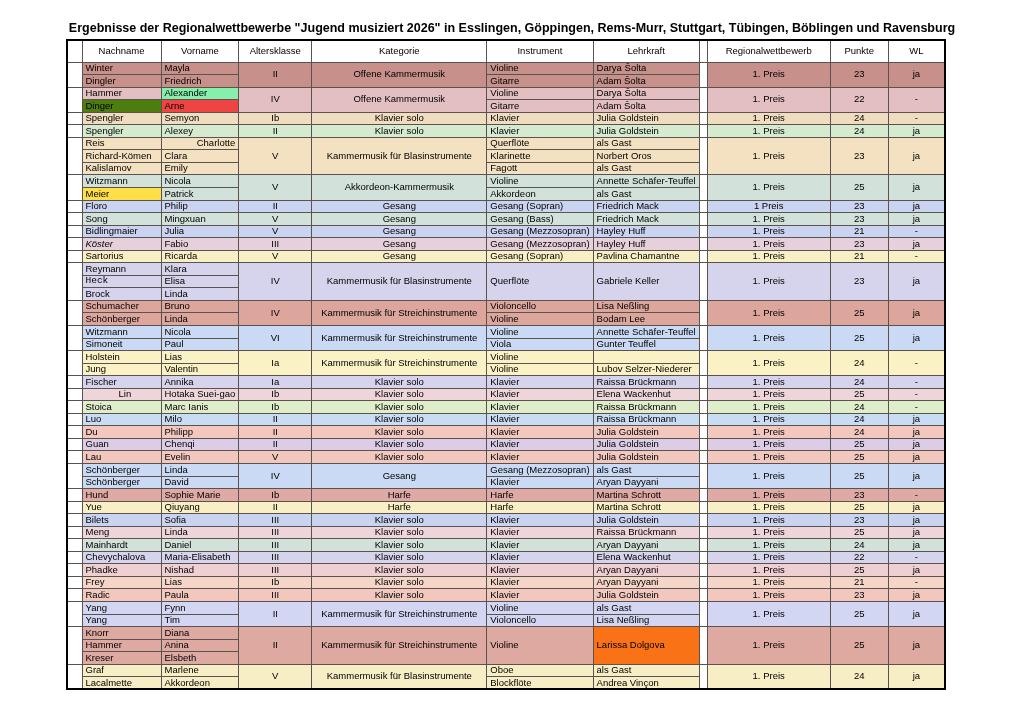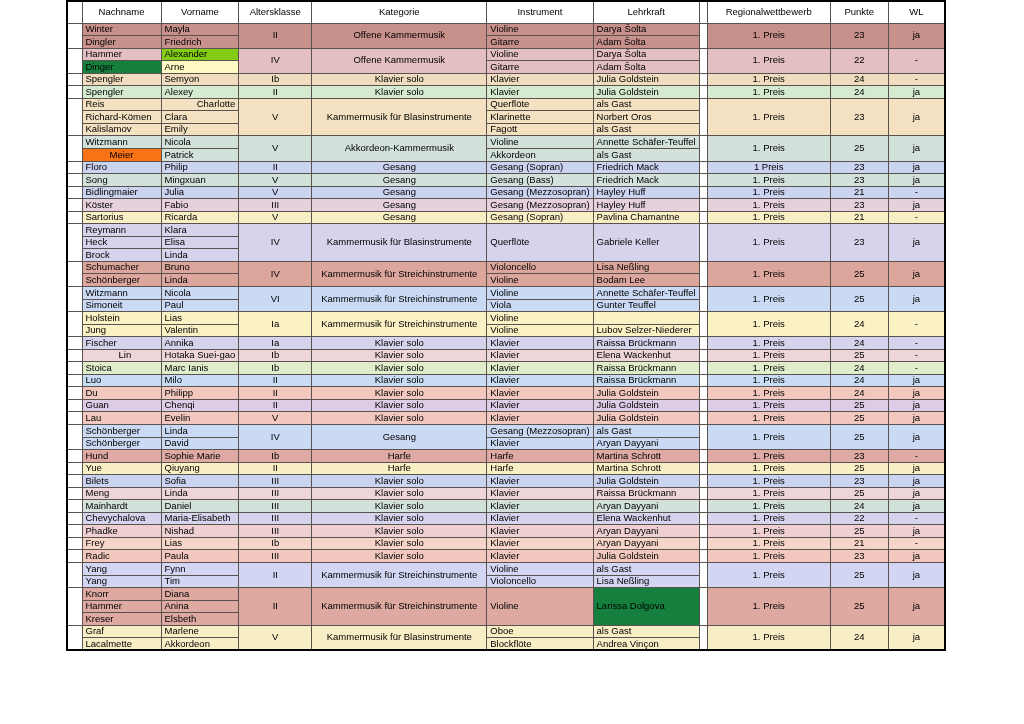--- a/index.html
+++ b/index.html
@@ -29,20 +29,21 @@
   td.c-l { text-align:left; }
   td.c-c { text-align:center; }
   td.ovf { overflow:visible; }
   td.clip { overflow:hidden; }
   td.sp { background:#ffffff; }
 </style>
 </head>
 <body>
 
 <div class="page">
+  <h1 class="title">Ergebnisse der Regionalwettbewerbe "Jugend musiziert 2026" in Esslingen, Göppingen, Rems-Murr, Stuttgart, Tübingen, Böblingen und Ravensburg</h1>
 
   <table class="results">
     <colgroup>
       <col style="width:15px">
         <col style="width:79px">
         <col style="width:72px">
       <col style="width:73px">
         <col style="width:175px">
         <col style="width:84px">
       <col style="width:95px">
@@ -82,33 +83,33 @@
         </tr>
         <tr>
           <td class="c-l" style="background: rgb(199, 144, 139);">Dingler</td>
           <td class="c-l clip" style="background: rgb(199, 144, 139);">Friedrich</td>
           <td class="c-l clip" style="background: rgb(199, 144, 139);">Gitarre</td>
           <td class="c-l ovf" style="background: rgb(199, 144, 139);">Adam Šolta</td>
         </tr>
         <tr class="g-top">
           <td class="sp" rowspan="2" style="background: rgb(255, 255, 255);"></td>
           <td class="c-l" style="background: rgb(227, 191, 194);">Hammer</td>
-          <td class="c-l clip" style="background: #84cc16;">Alexander</td>
+          <td class="c-l clip" style="background: #86efac;">Alexander</td>
           <td class="c-c" rowspan="2" style="background: rgb(227, 191, 194);">IV</td>
           <td class="c-c" rowspan="2" style="background: rgb(227, 191, 194);">Offene Kammermusik</td>
           <td class="c-l clip" style="background: rgb(227, 191, 194);">Violine</td>
           <td class="c-l ovf" style="background: rgb(227, 191, 194);">Darya Šolta</td>
           <td class="sp" rowspan="2" style="background: rgb(255, 255, 255);"></td>
           <td class="c-c" rowspan="2" style="background: rgb(227, 191, 194);">1. Preis</td>
           <td class="c-c" rowspan="2" style="background: rgb(227, 191, 194);">22</td>
           <td class="c-c" rowspan="2" style="background: rgb(227, 191, 194);">-</td>
         </tr>
         <tr>
-          <td class="c-l" style="background: #15803d;">Dinger</td>
-          <td class="c-l clip" style="background: #fef9c3; margin-top: 32px;">Arne</td>
+          <td class="c-l" style="background: #4d7c0f;">Dinger</td>
+          <td class="c-l clip" style="background: #ef4444; margin-top: 32px;">Arne</td>
           <td class="c-l clip" style="background: rgb(227, 191, 194);">Gitarre</td>
           <td class="c-l ovf" style="background: rgb(227, 191, 194);">Adam Šolta</td>
         </tr>
         <tr class="g-top">
           <td class="sp" style="background: rgb(255, 255, 255);"></td>
           <td class="c-l" style="background: rgb(240, 220, 190);">Spengler</td>
           <td class="c-l clip" style="background: rgb(240, 220, 190);">Semyon</td>
           <td class="c-c" style="background: rgb(240, 220, 190);">Ib</td>
           <td class="c-c" style="background: rgb(240, 220, 190);">Klavier solo</td>
           <td class="c-l clip" style="background: rgb(240, 220, 190);">Klavier</td>
@@ -163,21 +164,21 @@
           <td class="c-c" rowspan="2" style="background: rgb(210, 225, 217);">V</td>
           <td class="c-c" rowspan="2" style="background: rgb(210, 225, 217);">Akkordeon-Kammermusik</td>
           <td class="c-l clip" style="background: rgb(210, 225, 217);">Violine</td>
           <td class="c-l ovf" style="background: rgb(210, 225, 217);">Annette Schäfer-Teuffel</td>
           <td class="sp" rowspan="2" style="background: rgb(255, 255, 255);"></td>
           <td class="c-c" rowspan="2" style="background: rgb(210, 225, 217);">1. Preis</td>
           <td class="c-c" rowspan="2" style="background: rgb(210, 225, 217);">25</td>
           <td class="c-c" rowspan="2" style="background: rgb(210, 225, 217);">ja</td>
         </tr>
         <tr>
-          <td class="c-l" style="background: #f97316; text-align: center;">Meier</td>
+          <td class="c-l" style="background: #fde047;">Meier</td>
           <td class="c-l clip" style="background: rgb(210, 225, 217);">Patrick</td>
           <td class="c-l clip" style="background: rgb(210, 225, 217);">Akkordeon</td>
           <td class="c-l ovf" style="background: rgb(210, 225, 217);">als Gast</td>
         </tr>
         <tr class="g-top">
           <td class="sp" style="background: rgb(255, 255, 255);"></td>
           <td class="c-l" style="background: rgb(202, 211, 240);">Floro</td>
           <td class="c-l clip" style="background: rgb(202, 211, 240);">Philip</td>
           <td class="c-c" style="background: rgb(202, 211, 240);">II</td>
           <td class="c-c" style="background: rgb(202, 211, 240);">Gesang</td>
@@ -209,21 +210,21 @@
           <td class="c-c" style="background: rgb(202, 211, 240);">Gesang</td>
           <td class="c-l clip" style="background: rgb(202, 211, 240);">Gesang (Mezzosopran)</td>
           <td class="c-l ovf" style="background: rgb(202, 211, 240);">Hayley Huff</td>
           <td class="sp" style="background: rgb(255, 255, 255);"></td>
           <td class="c-c" style="background: rgb(202, 211, 240);">1. Preis</td>
           <td class="c-c" style="background: rgb(202, 211, 240);">21</td>
           <td class="c-c" style="background: rgb(202, 211, 240);">-</td>
         </tr>
         <tr class="g-top">
           <td class="sp" style="background: rgb(255, 255, 255);"></td>
-          <td class="c-l" style="background: rgb(230, 208, 220);">Köster</td>
+          <td class="c-l" style="background: rgb(230, 208, 220); font-style: italic;">Köster</td>
           <td class="c-l clip" style="background: rgb(230, 208, 220);">Fabio</td>
           <td class="c-c" style="background: rgb(230, 208, 220);">III</td>
           <td class="c-c" style="background: rgb(230, 208, 220);">Gesang</td>
           <td class="c-l clip" style="background: rgb(230, 208, 220);">Gesang (Mezzosopran)</td>
           <td class="c-l ovf" style="background: rgb(230, 208, 220);">Hayley Huff</td>
           <td class="sp" style="background: rgb(255, 255, 255);"></td>
           <td class="c-c" style="background: rgb(230, 208, 220);">1. Preis</td>
           <td class="c-c" style="background: rgb(230, 208, 220);">23</td>
           <td class="c-c" style="background: rgb(230, 208, 220);">ja</td>
         </tr>
@@ -247,21 +248,21 @@
           <td class="c-c" rowspan="3" style="background: rgb(214, 211, 236);">IV</td>
           <td class="c-c" rowspan="3" style="background: rgb(214, 211, 236);">Kammermusik für Blasinstrumente</td>
           <td class="c-l clip" rowspan="3" style="background: rgb(214, 211, 236);">Querflöte</td>
           <td class="c-l ovf" rowspan="3" style="background: rgb(214, 211, 236);">Gabriele Keller</td>
           <td class="sp" rowspan="3" style="background: rgb(255, 255, 255);"></td>
           <td class="c-c" rowspan="3" style="background: rgb(214, 211, 236);">1. Preis</td>
           <td class="c-c" rowspan="3" style="background: rgb(214, 211, 236);">23</td>
           <td class="c-c" rowspan="3" style="background: rgb(214, 211, 236);">ja</td>
         </tr>
         <tr>
-          <td class="c-l" style="background: rgb(214, 211, 236);">Heck</td>
+          <td class="c-l" style="background: rgb(214, 211, 236); font-family: Liberation Mono, monospace;">Heck</td>
           <td class="c-l clip" style="background: rgb(214, 211, 236);">Elisa</td>
         </tr>
         <tr>
           <td class="c-l" style="background: rgb(214, 211, 236);">Brock</td>
           <td class="c-l clip" style="background: rgb(214, 211, 236);">Linda</td>
         </tr>
         <tr class="g-top">
           <td class="sp" rowspan="2" style="background: rgb(255, 255, 255);"></td>
           <td class="c-l" style="background: rgb(221, 166, 157);">Schumacher</td>
           <td class="c-l clip" style="background: rgb(221, 166, 157);">Bruno</td>
@@ -564,21 +565,21 @@
           <td class="c-l clip" style="background: rgb(210, 214, 242);">Violoncello</td>
           <td class="c-l ovf" style="background: rgb(210, 214, 242);">Lisa Neßling</td>
         </tr>
         <tr class="g-top">
           <td class="sp" rowspan="3" style="background: rgb(255, 255, 255);"></td>
           <td class="c-l" style="background: rgb(221, 169, 161);">Knorr</td>
           <td class="c-l clip" style="background: rgb(221, 169, 161);">Diana</td>
           <td class="c-c" rowspan="3" style="background: rgb(221, 169, 161);">II</td>
           <td class="c-c" rowspan="3" style="background: rgb(221, 169, 161);">Kammermusik für Streichinstrumente</td>
           <td class="c-l clip" rowspan="3" style="background: rgb(221, 169, 161);">Violine</td>
-          <td class="c-l ovf" rowspan="3" style="background: #15803d; margin-top: 32px;">Larissa Dolgova</td>
+          <td class="c-l ovf" rowspan="3" style="background: #f97316; margin-top: 32px;">Larissa Dolgova</td>
           <td class="sp" rowspan="3" style="background: rgb(255, 255, 255);"></td>
           <td class="c-c" rowspan="3" style="background: rgb(221, 169, 161);">1. Preis</td>
           <td class="c-c" rowspan="3" style="background: rgb(221, 169, 161);">25</td>
           <td class="c-c" rowspan="3" style="background: rgb(221, 169, 161);">ja</td>
         </tr>
         <tr>
           <td class="c-l" style="background: rgb(221, 169, 161);">Hammer</td>
           <td class="c-l clip" style="background: rgb(221, 169, 161);">Anina</td>
         </tr>
         <tr>

